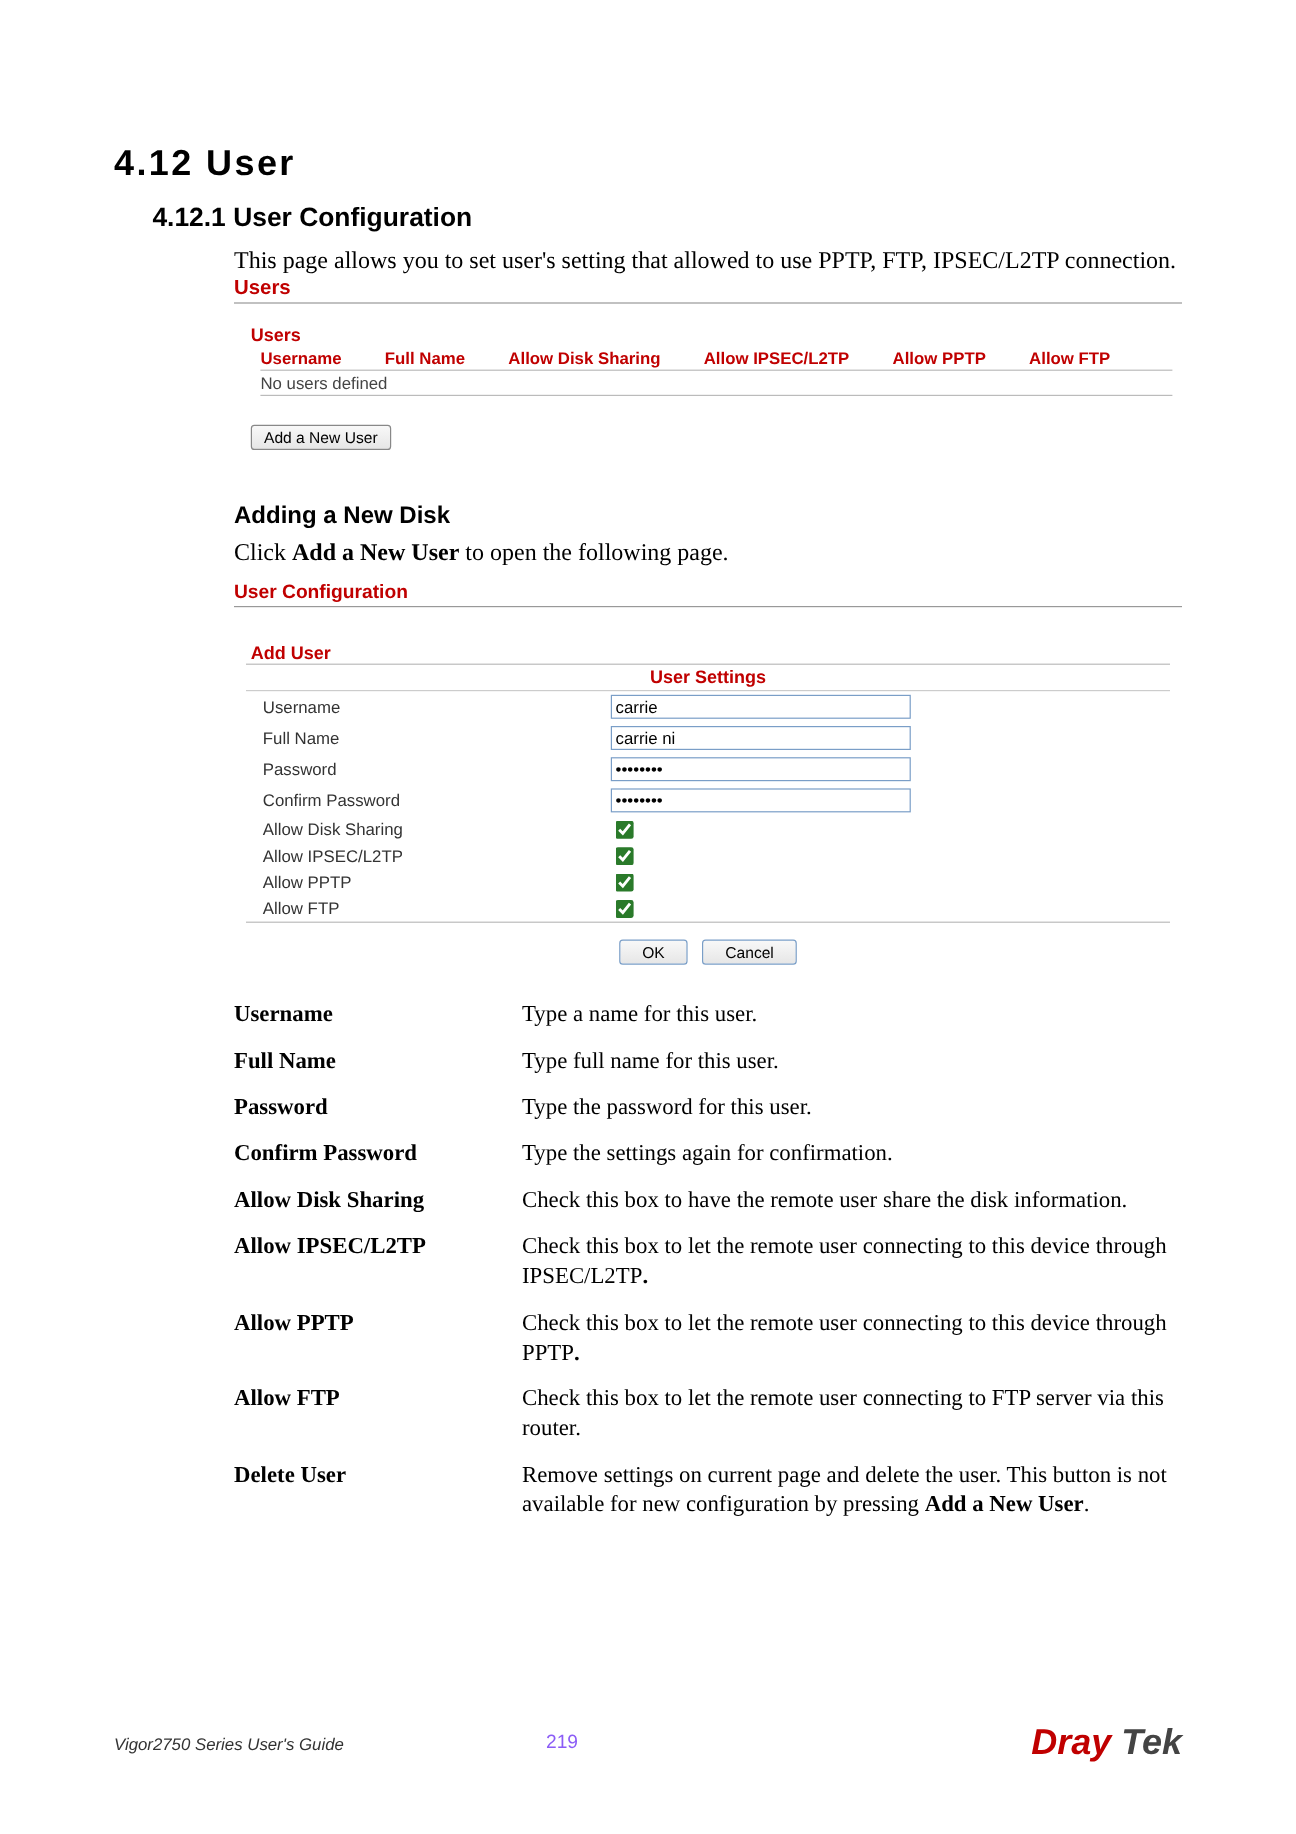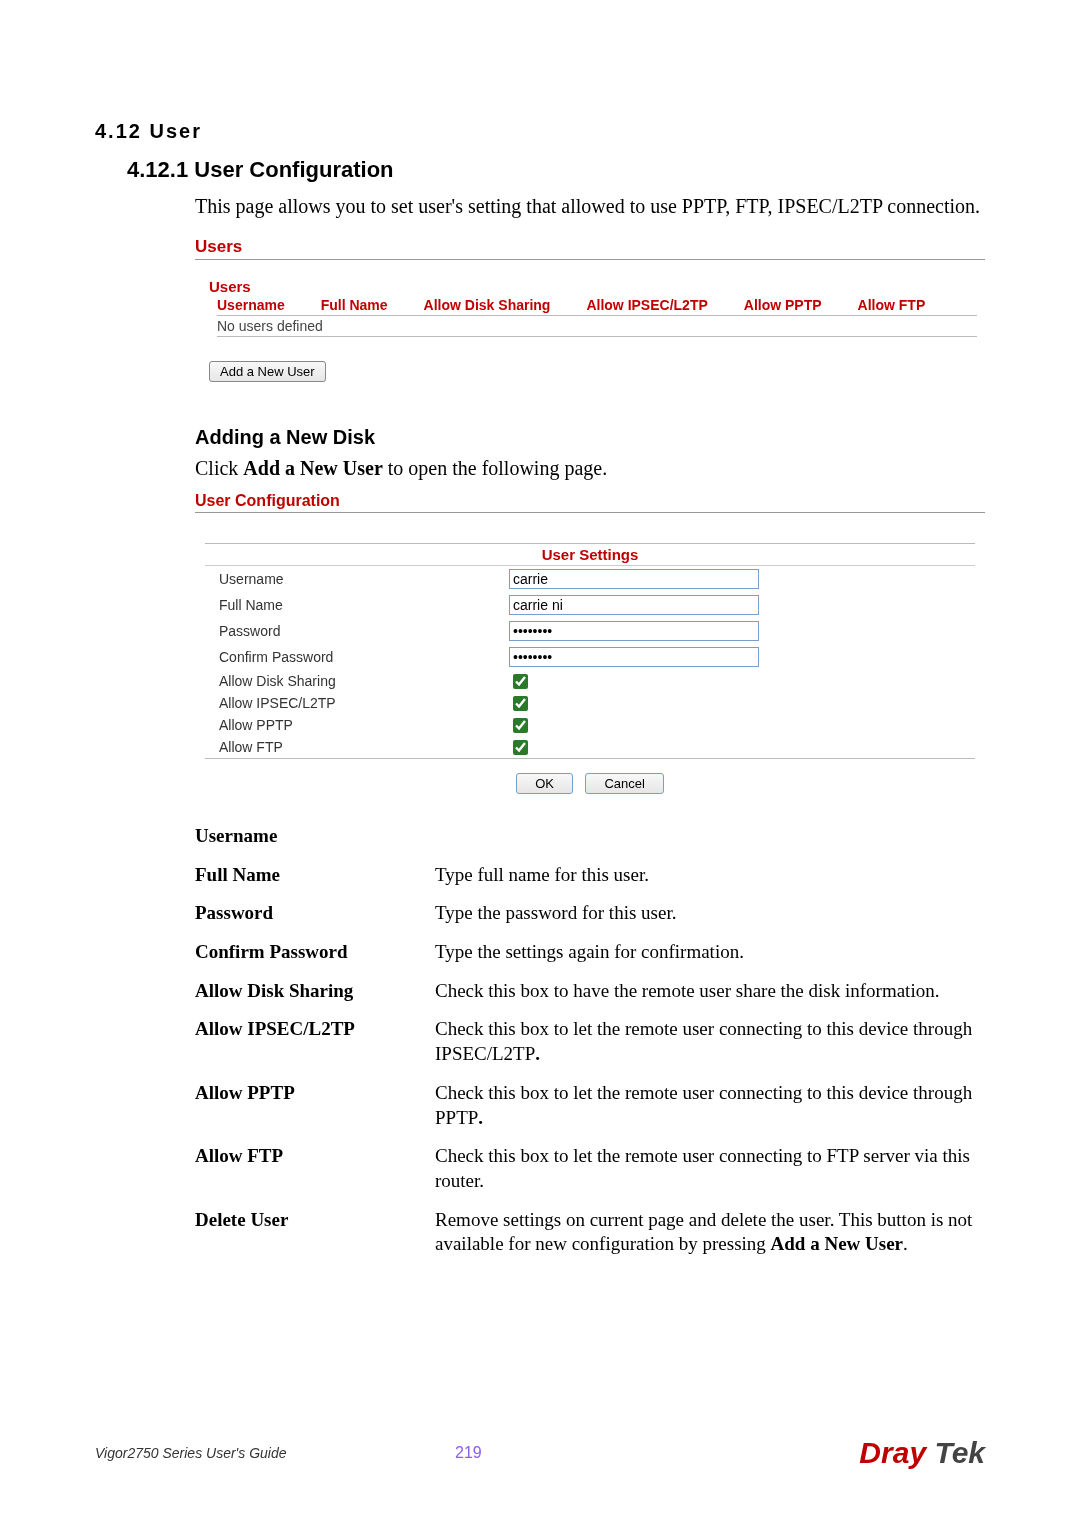--- a/index.html
+++ b/index.html
@@ -7,36 +7,36 @@
       font-family: "Times New Roman", Times, serif;
       background: #fff;
       width: 1080px;
       height: 1528px;
       position: relative;
       padding: 120px 95px 0 95px;
       color: #000;
     }
     .section-num {
       font-family: Arial, Helvetica, sans-serif;
-      font-size: 20px;
+      font-size: 30px;
       font-weight: bold;
       letter-spacing: 2px;
       margin-bottom: 14px;
     }
     .subsection-title {
       font-family: Arial, Helvetica, sans-serif;
       font-size: 22px;
       font-weight: bold;
       margin-left: 32px;
       margin-bottom: 10px;
     }
     .intro-para {
       font-size: 20px;
       margin-left: 100px;
-      margin-bottom: 18px;
+      margin-bottom: 0;
       line-height: 1.3;
     }
     
     .users-panel {
       margin-left: 100px;
       margin-right: 0;
       font-family: Arial, Helvetica, sans-serif;
     }
     .panel-title {
       color: #c00000;
@@ -244,20 +244,21 @@
   <button class="add-user-btn">Add a New User</button>
 </div>
 
 <div class="h3">Adding a New Disk</div>
 <p class="para2">
   <span>Click </span><span class="bold">Add a New User</span><span> to open the following page.</span>
 </p>
 
 <div class="form-panel">
   <div class="form-title">User Configuration</div>
+  <div class="add-user-label">Add User</div>
   <div class="form-box">
     <div class="user-settings-hdr">User Settings</div>
 
     <div class="form-row">
       <span class="lbl">Username</span>
       <input type="text" value="carrie" style="">
     </div>
     <div class="form-row">
       <span class="lbl">Full Name</span>
       <input type="text" value="carrie ni" style="">
@@ -289,20 +290,21 @@
   </div>
   <div class="btn-row">
     <button>OK</button>
     <button>Cancel</button>
   </div>
 </div>
 
 <div class="defs">
   <div class="def-row">
     <div class="def-term">Username</div>
+    <div class="def-desc">Type a name for this user.</div>
   </div>
   <div class="def-row">
     <div class="def-term">Full Name</div>
     <div class="def-desc">Type full name for this user.</div>
   </div>
   <div class="def-row">
     <div class="def-term">Password</div>
     <div class="def-desc">Type the password for this user.</div>
   </div>
   <div class="def-row">

